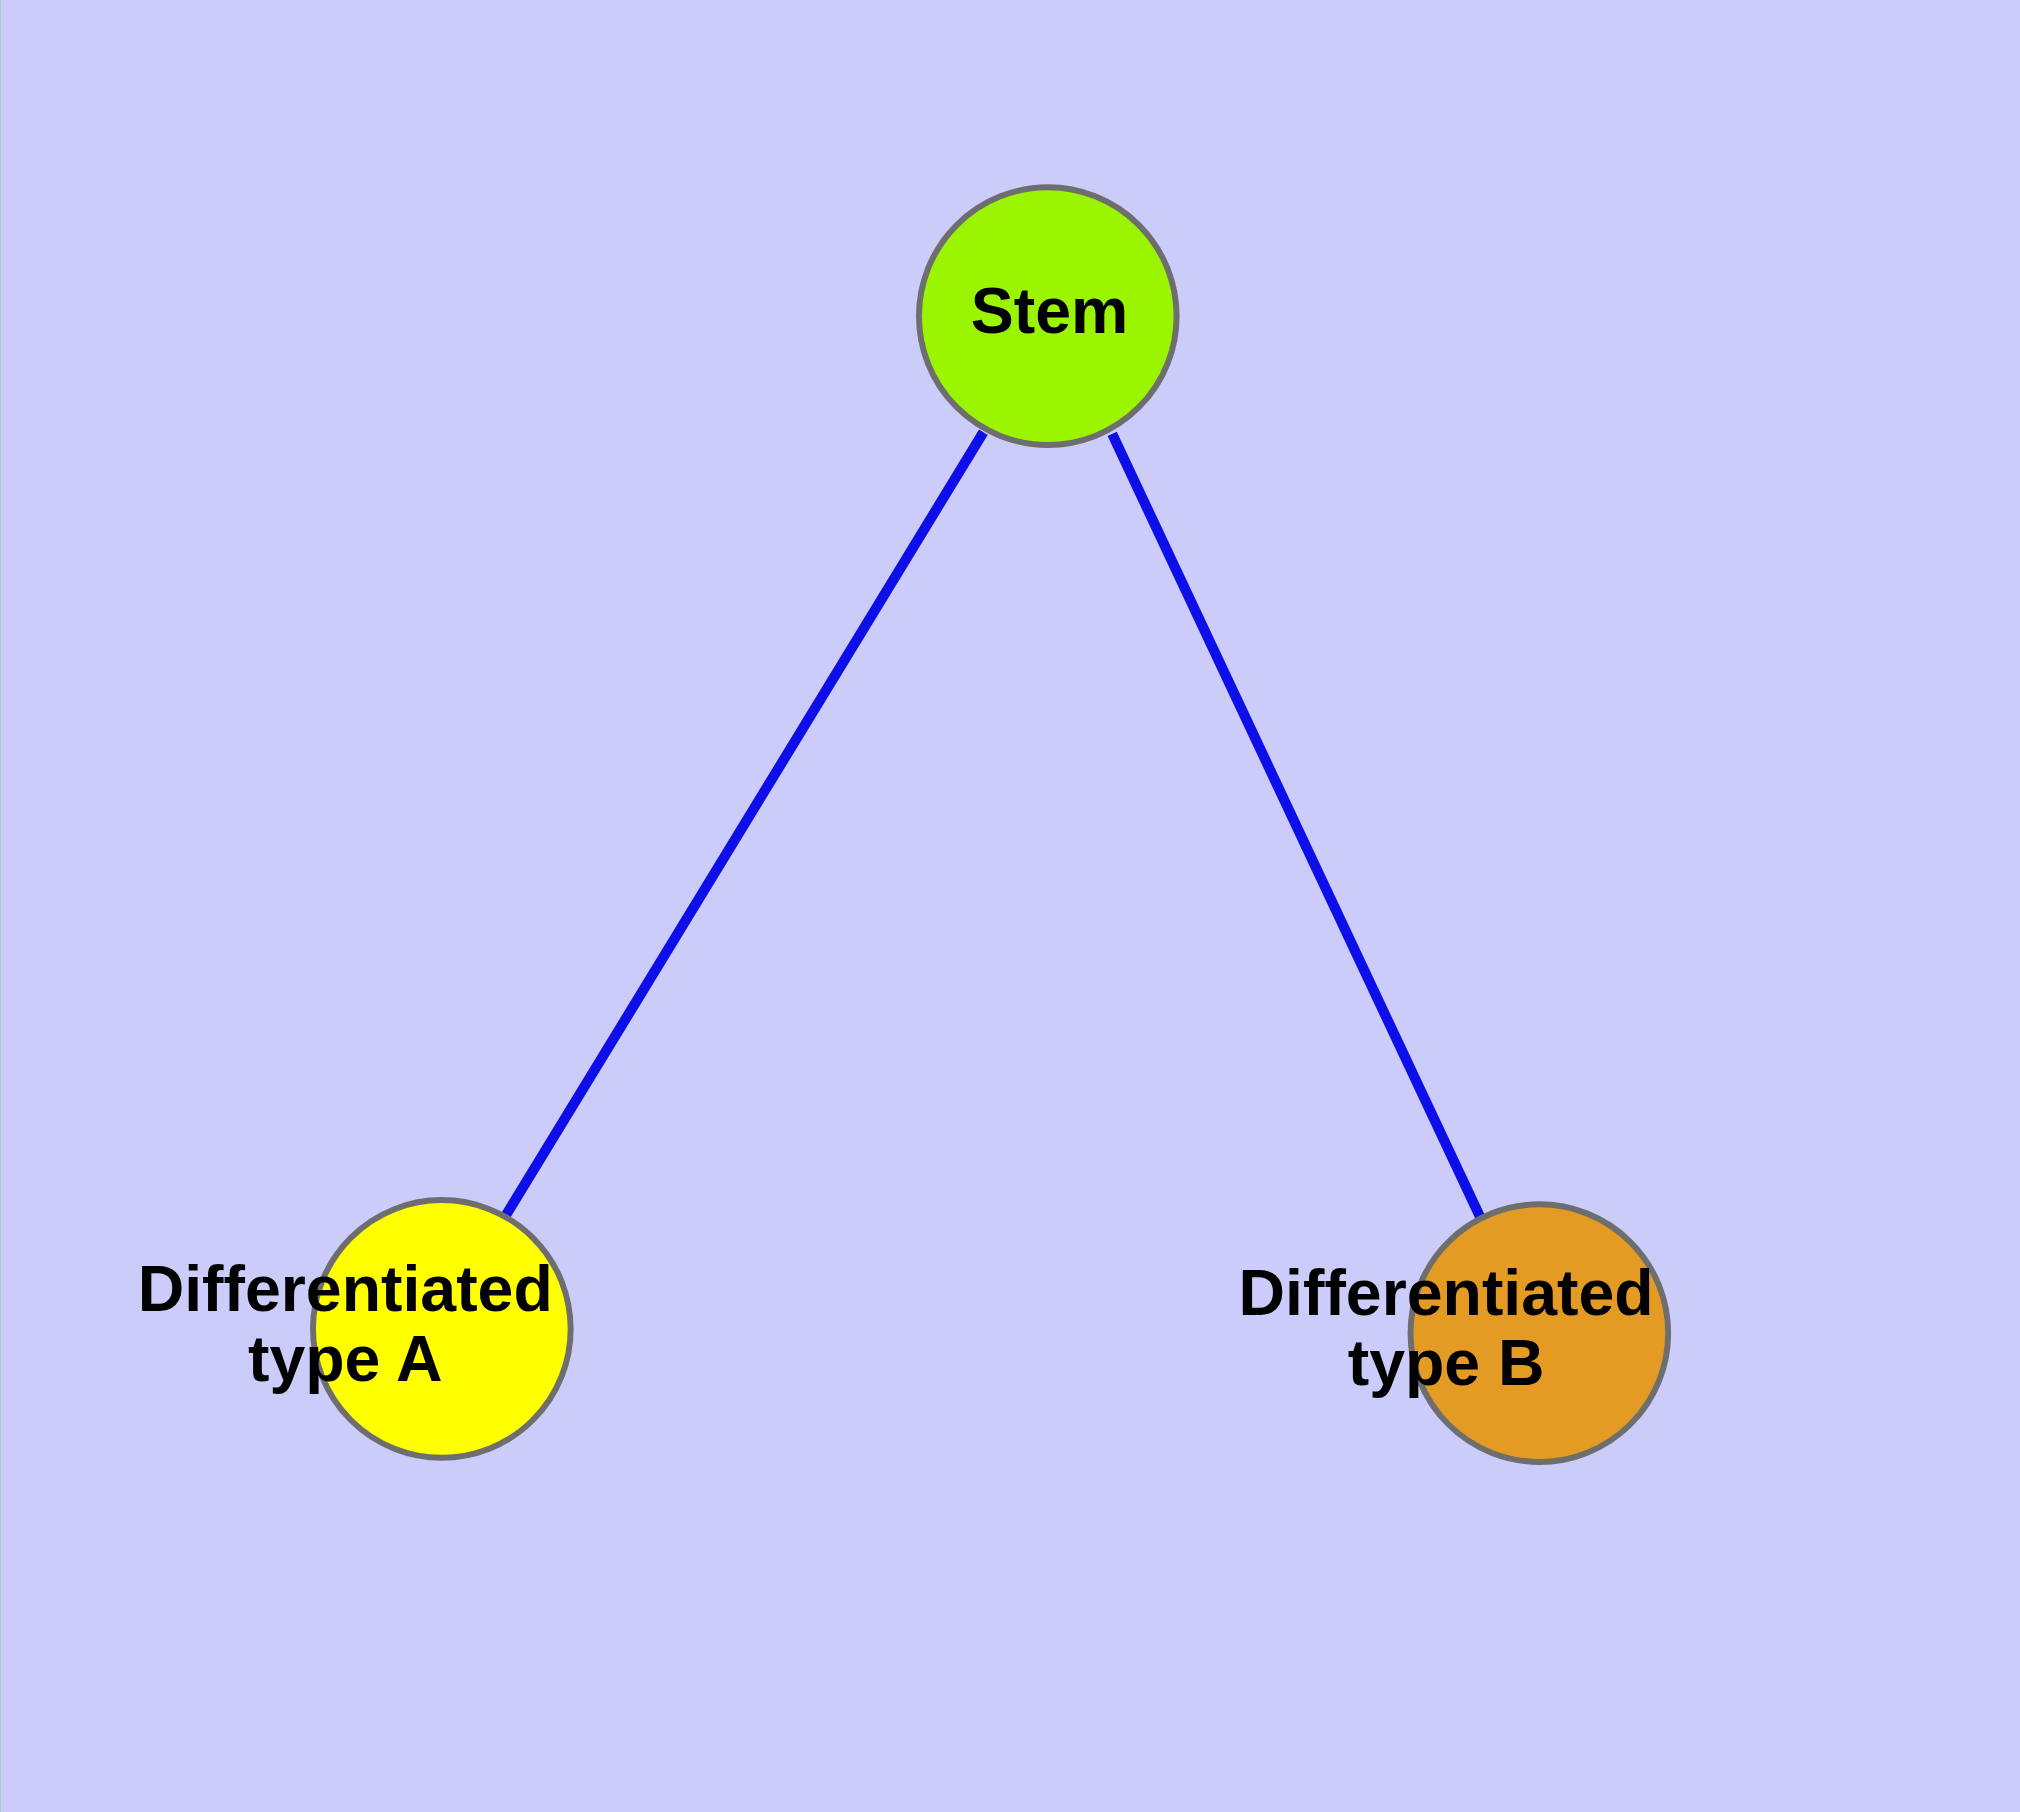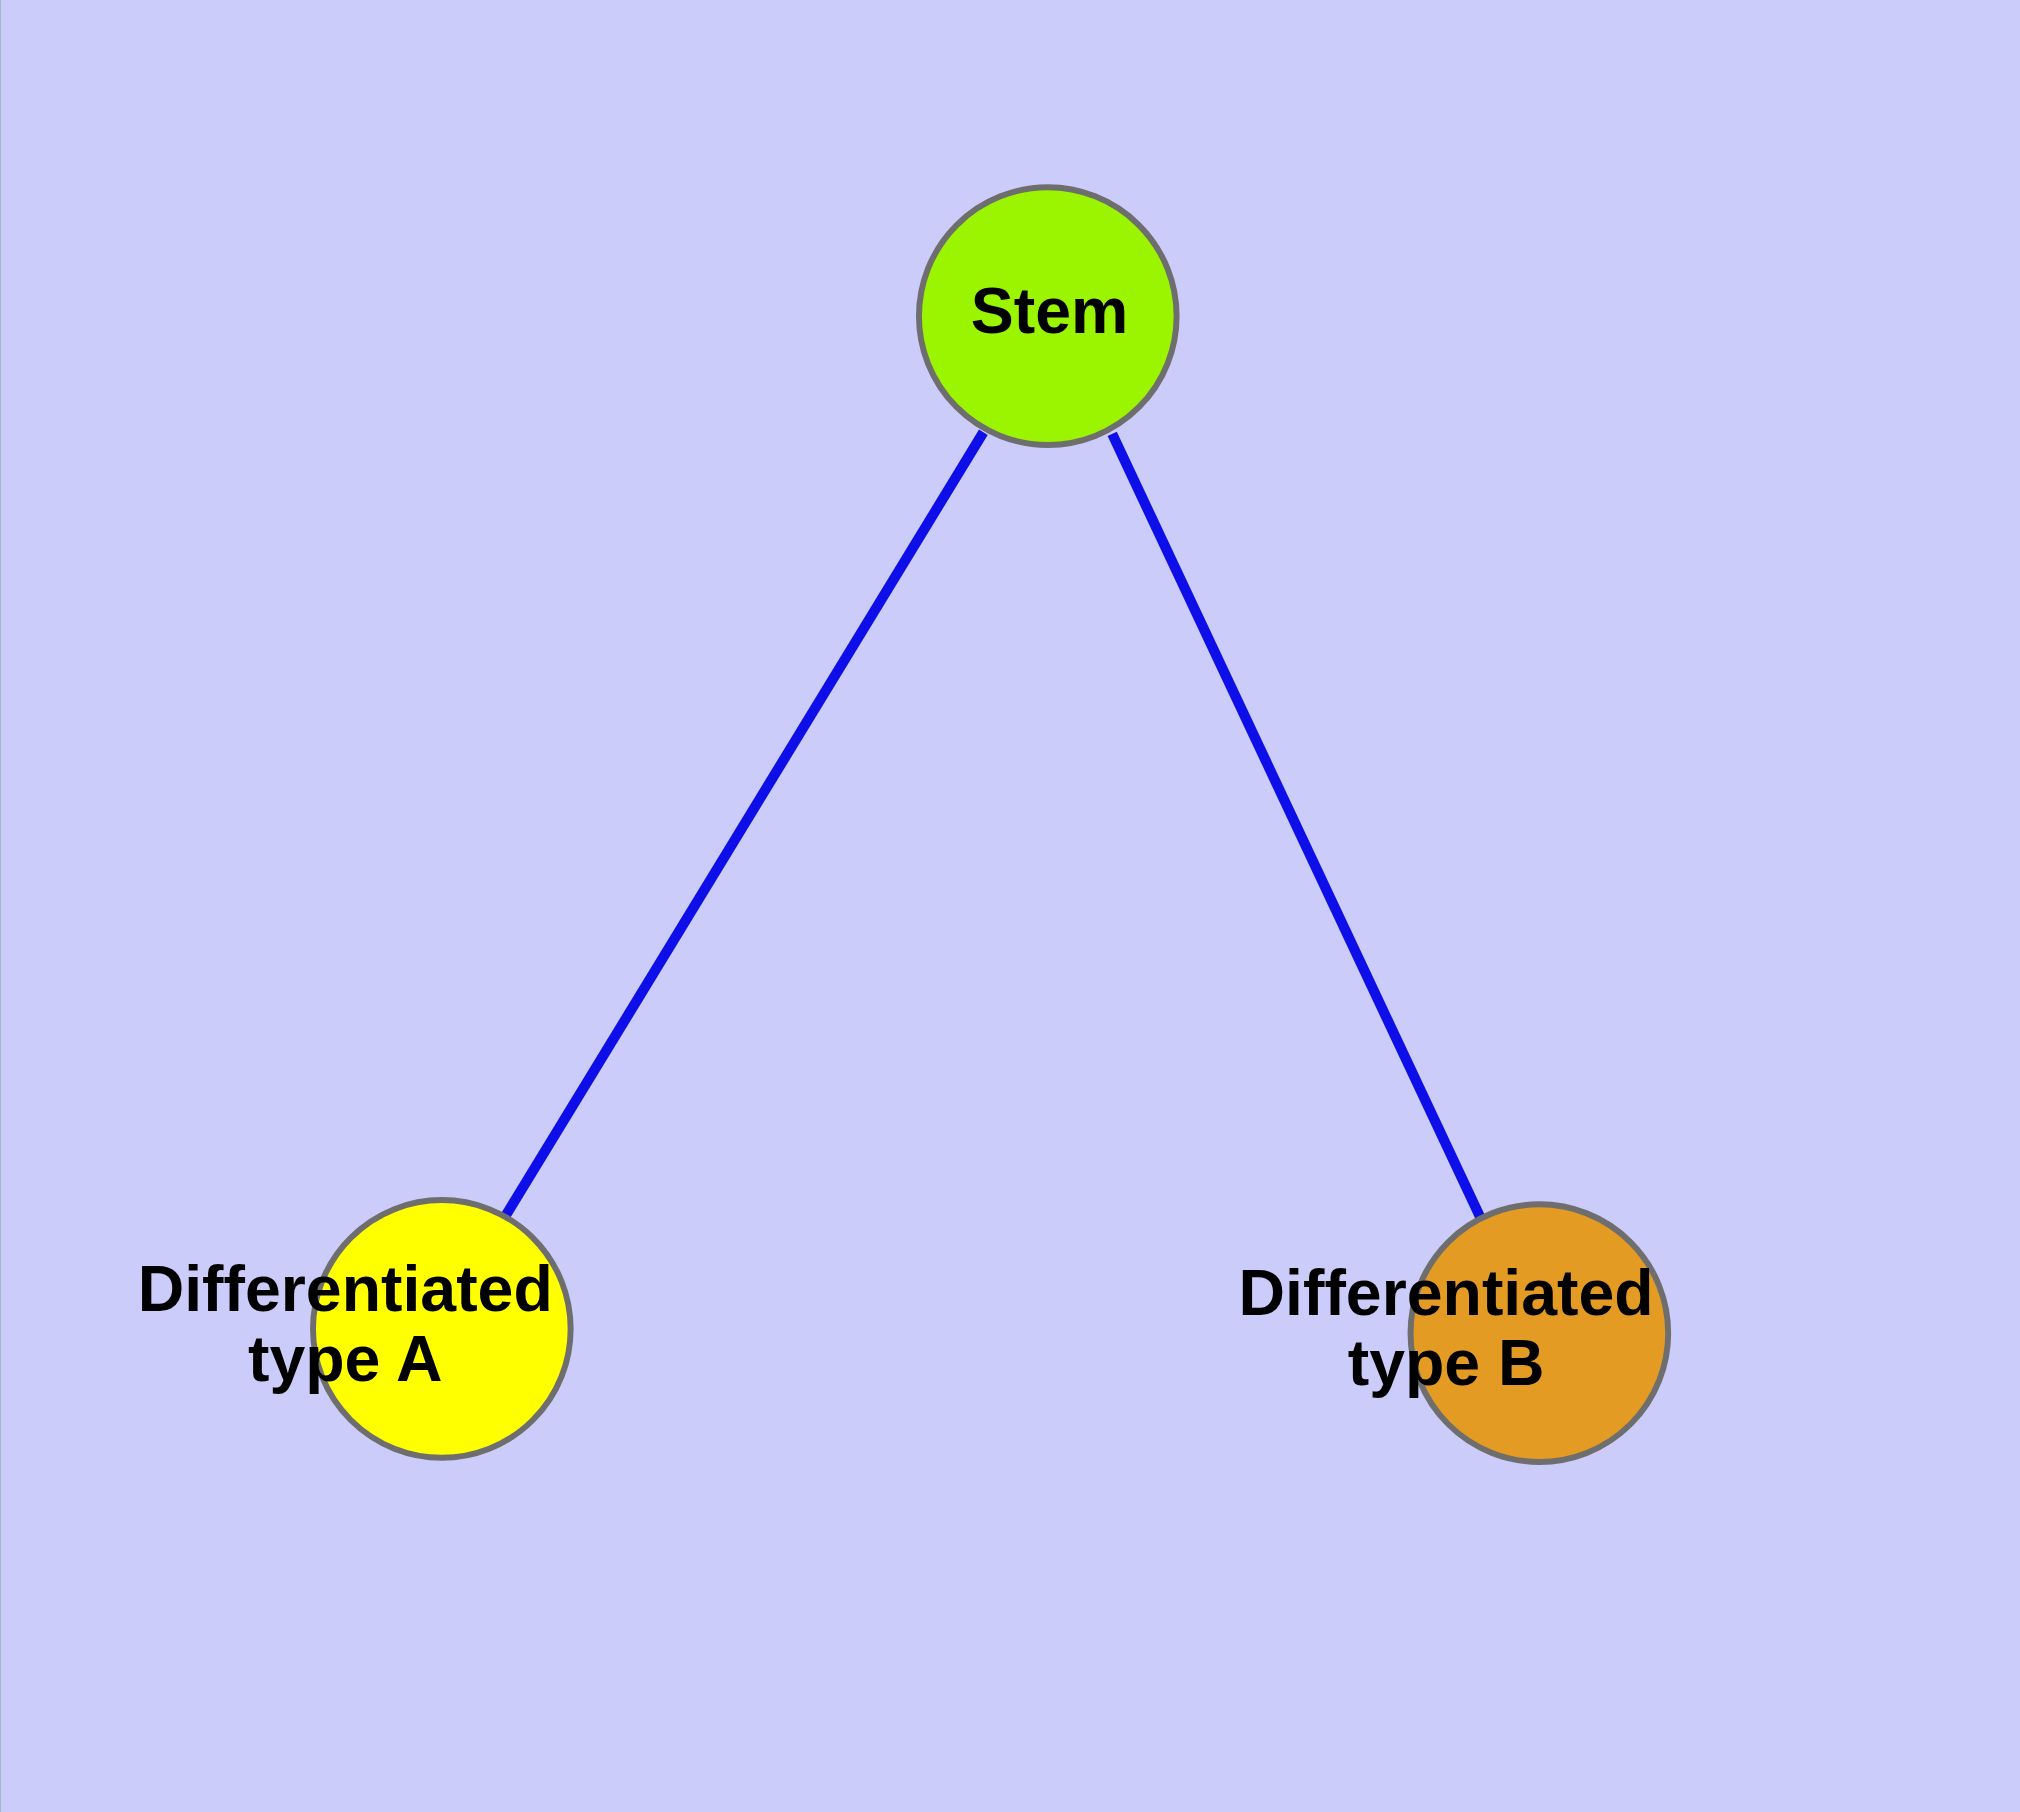--- a/index.html
+++ b/index.html
@@ -10,21 +10,21 @@
     width: 2021px;
     height: 1812px;
     background: #ccccfa;
     font-family: "Liberation Sans", sans-serif;
     overflow: hidden;
   }
   #graph-canvas {
     position: relative;
     width: 2021px;
     height: 1812px;
-    background: #15803d;
+    background: #22c55e;
   }
   #graph-svg {
     position: absolute;
     top: 0;
     left: 0;
     width: 2021px;
     height: 1812px;
     display: block;
   }
   .node-label {

